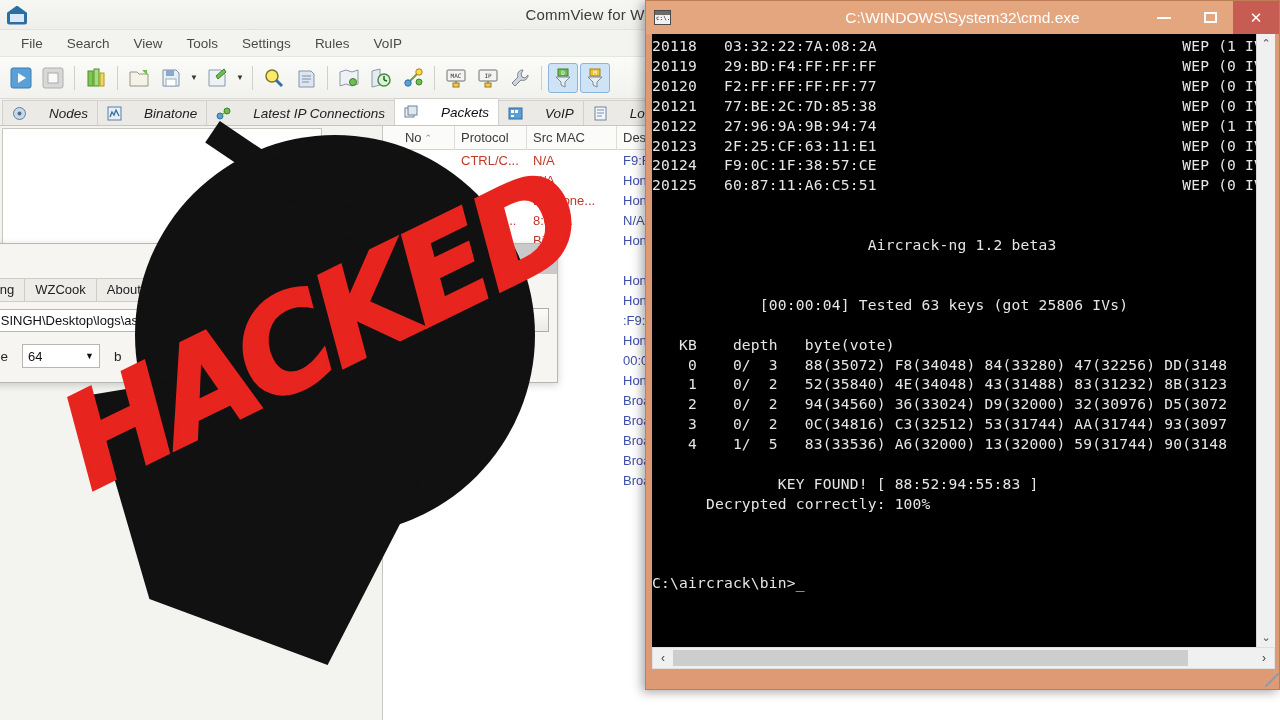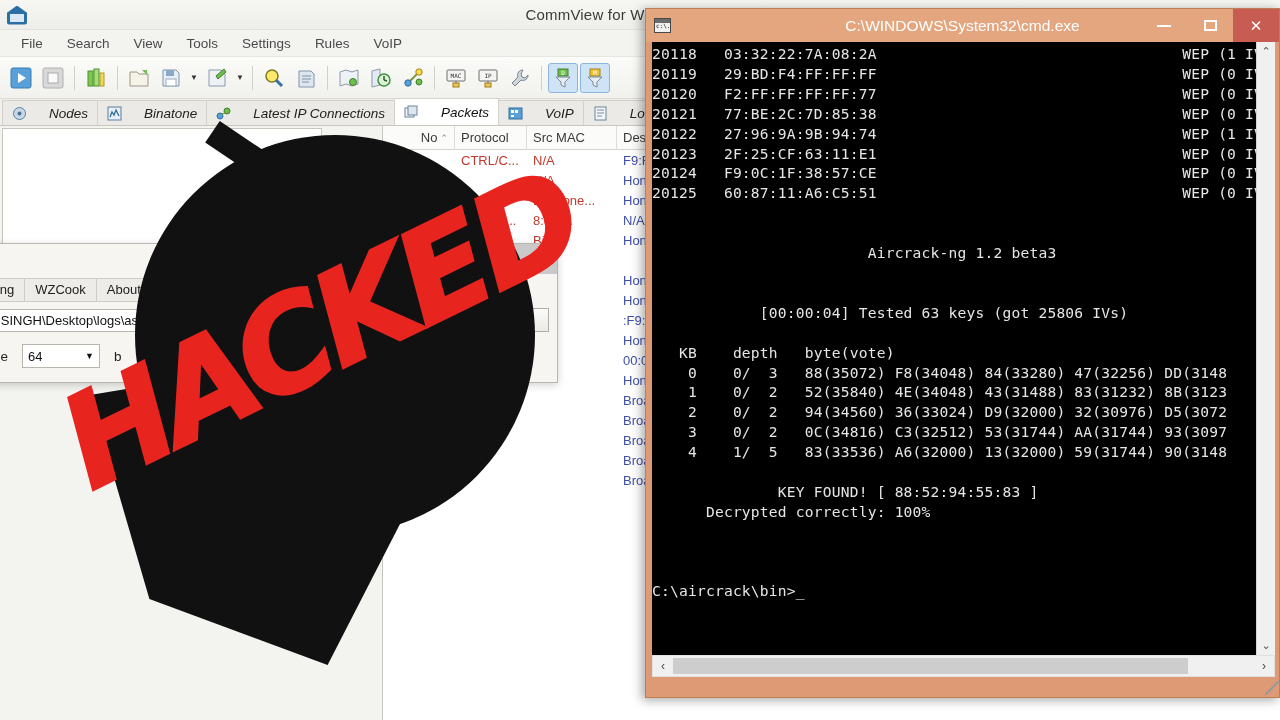--- a/index.html
+++ b/index.html
@@ -89,21 +89,21 @@
   }
   .pkt-header {
     display: flex; height: 24px; align-items: center;
     border-bottom: 1px solid #d6d2cc; background: #fbfbf9;
     font-size: 13px; color: #3a3a3a;
   }
   .pkt-header > div {
     padding: 0 6px; border-right: 1px solid #e0dcd6; height: 24px;
     display: flex; align-items: center; gap: 3px;
   }
-  .col-no { width: 72px; justify-content: flex-end; }
+  .col-no { width: 72px; justify-content: center; }
   .col-proto { width: 72px; }
   .col-src { width: 90px; }
   .col-dst { width: 90px; }
   .pkt-row { display: flex; height: 20px; font-size: 13px; align-items: center; }
   .pkt-row > div { padding: 0 6px; overflow: hidden; white-space: nowrap; }
   .c-red { color: #c0392b; }
   .c-blue { color: #3f4fa8; }
 
   .cv-statusbar {
     height: 25px; display: flex; align-items: center;
@@ -178,21 +178,21 @@
     -webkit-text-stroke: 3px #e8241f;
     text-align: center;
   }
   #watermark .slash {
     position: absolute; left: 150px; top: 110px; width: 380px; height: 26px;
     background: #111111; transform: rotate(34deg);
   }
 
   
   #cmdwin {
-    position: absolute; left: 645px; top: 8px; width: 635px; height: 690px;
+    position: absolute; left: 645px; top: 0; width: 635px; height: 690px;
     background: #dd9a74; border: 1px solid #c07e55;
     display: flex; flex-direction: column;
     box-shadow: -3px 2px 10px rgba(0,0,0,.35);
   }
   .cmd-titlebar {
     height: 33px; display: flex; align-items: center; position: relative;
     background: #e3a67f;
   }
   .cmd-icon {
     width: 17px; height: 15px; margin-left: 8px; background: #f2f2f2;

